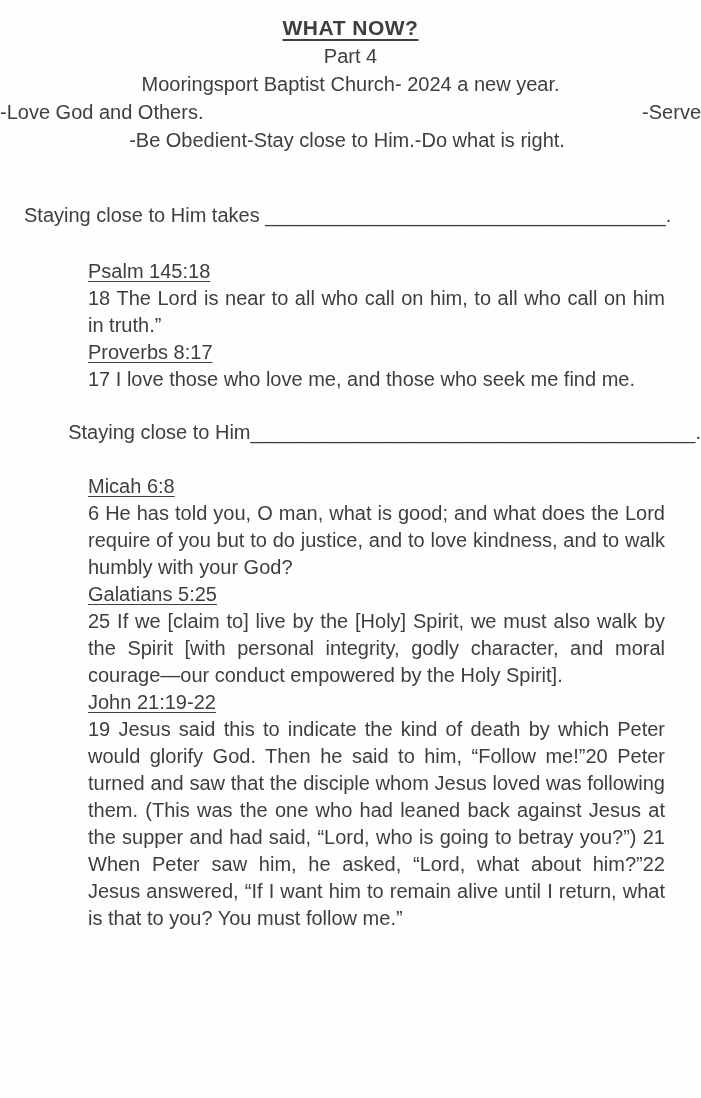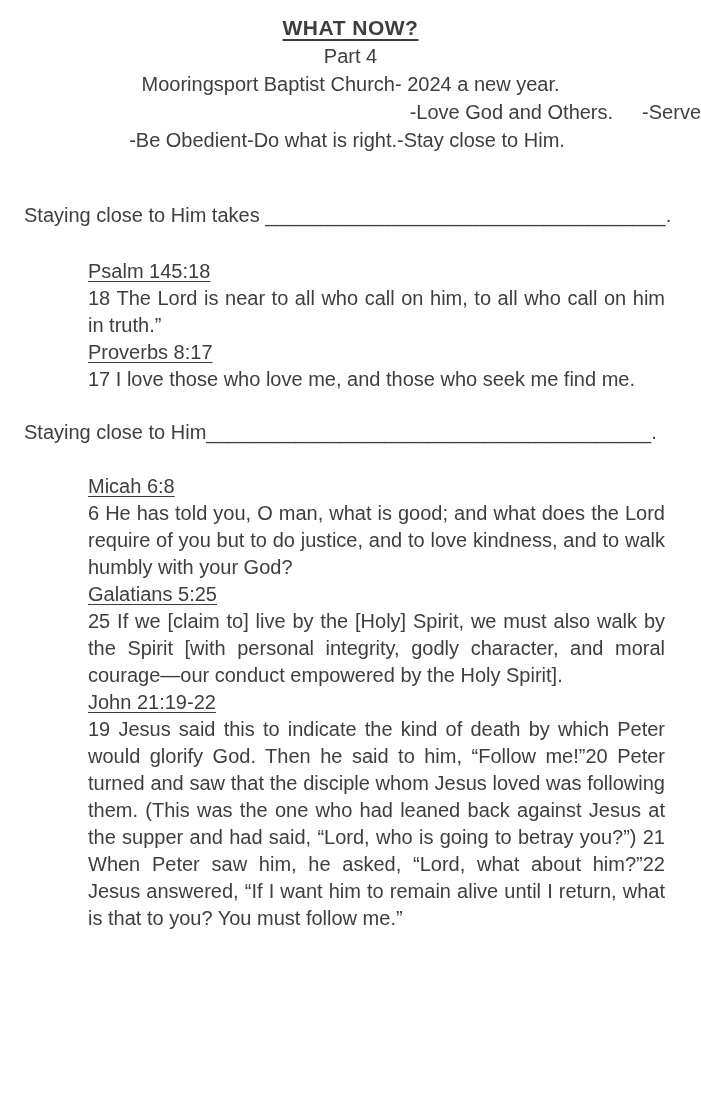--- a/index.html
+++ b/index.html
@@ -32,39 +32,39 @@
     font-size: 21px;
     font-weight: bold;
     letter-spacing: 0.5px;
     text-decoration: underline;
     text-underline-offset: 4px;
     text-decoration-thickness: 1.5px;
   }
   .header-line { line-height: 28px; }
   .points-row1 {
     display: flex;
-    justify-content: flex-end;
+    justify-content: space-between;
     gap: 29px;
     line-height: 28px;
   }
   .points-row2 {
     display: flex;
     justify-content: center;
     padding: 0 40px 0 33px;
     line-height: 28px;
   }
   
   .blank-line {
     padding-left: 24px;
     white-space: nowrap;
     line-height: 28px;
   }
   .blank-line .rule { letter-spacing: 0px; }
   #blank1 { margin-top: 47px; }
-  #blank2 { margin-top: 25px; }
+  #blank2 { margin-top: 25px; text-align: right; }
   
   .section {
     margin-left: 88px;
     width: 577px;
     line-height: 27px;
   }
   #section1 { margin-top: 29px; }
   #section2 { margin-top: 27px; }
   .passage-ref {
     text-decoration: underline;
@@ -85,22 +85,22 @@
       <span class="title">WHAT NOW?</span>
     </div>
     <div class="header-line">Part 4</div>
     <div class="header-line">Mooringsport Baptist Church- 2024 a new year.</div>
     <div class="points-row1">
       <span>-Love God and Others.</span>
       <span>-Serve</span>
     </div>
     <div class="points-row2">
       <span>-Be Obedient</span>
+      <span>-Stay close to Him.</span>
       <span>-Do what is right.</span>
-      <span>-Stay close to Him.</span>
     </div>
   </div>
 
   <div class="blank-line" id="blank1">
     <span>Staying close to Him takes </span><span class="rule">____________________________________</span><span>.</span>
   </div>
 
   <div class="section" id="section1">
     <div class="passage">
       <div><span class="passage-ref">Psalm 145:18</span></div>

